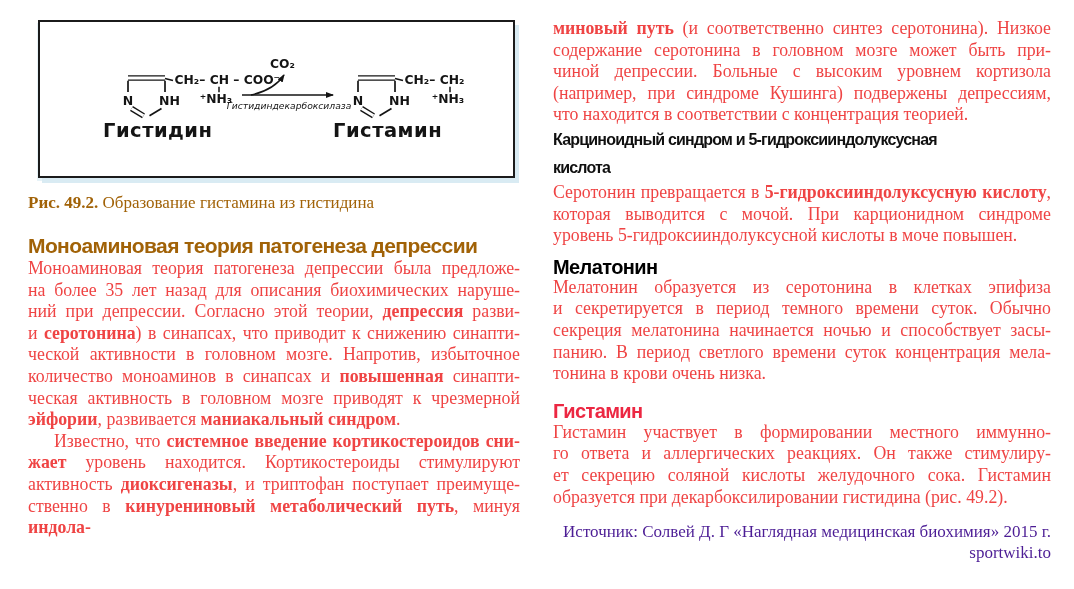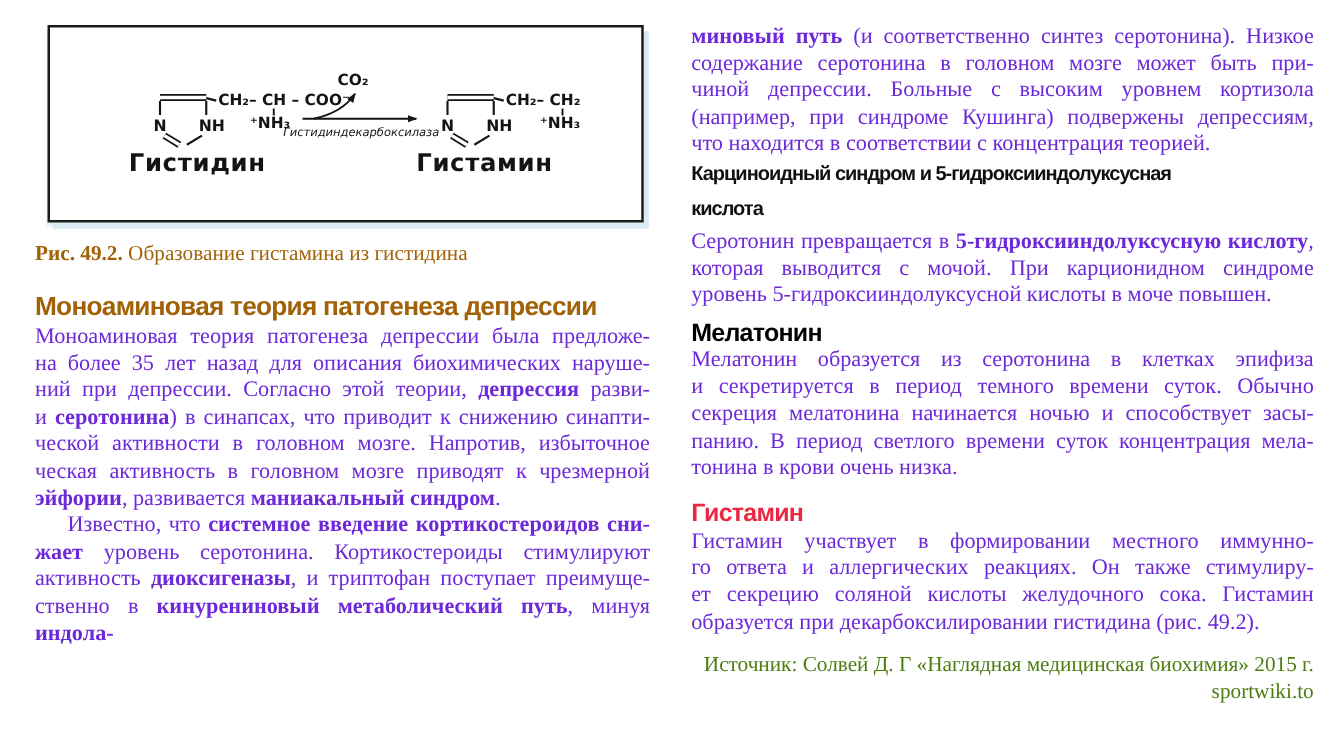--- a/index.html
+++ b/index.html
@@ -33,21 +33,21 @@
   
   .hd{
     font-family:"Liberation Sans","DejaVu Sans",sans-serif;font-weight:700;
     color:#a16207;letter-spacing:-0.6px;white-space:pre-line;
   }
   .hd-left{margin-top:22px;font-size:21px;line-height:22px;margin-bottom:1px;}
   .hd2{margin-top:0;font-size:16px;line-height:28px;letter-spacing:-0.8px;}
   .hd3{margin-top:10px;font-size:20px;line-height:20px;}
   .hd4{margin-top:16px;font-size:20px;line-height:21px;}
   
-  .para{font-size:17.8px;line-height:21.6px;color:#6d28d9;}
+  .para{font-size:17.8px;line-height:21.6px;color:#ef4444;}
   .para .ln{text-align:justify;text-align-last:justify;}
   .para .ln:last-child{text-align-last:left;}
   .para.cont .ln:last-child{text-align-last:justify;}
   .para.indent .ln:first-child{text-indent:26px;}
   .para b{font-weight:bold;}
   .p-first{margin-top:18px;}
   
   .watermark{margin-top:13px;text-align:right;font-size:17px;line-height:21px;}
 </style>
 </head>
@@ -114,26 +114,27 @@
     <div class="caption">
       <b>Рис. 49.2.</b><span> Образование гистамина из гистидина</span>
     </div>
     <div class="hd hd-left">Моноаминовая теория патогенеза депрессии</div>
     <div class="para">
         <div class="ln"><span>Моноаминовая теория патогенеза депрессии была предложе-</span></div>
         <div class="ln"><span>на более 35 лет назад для описания биохимических наруше-</span></div>
         <div class="ln"><span>ний при депрессии. Согласно этой теории, </span><b>депрессия</b><span> разви-</span></div>
         <div class="ln"><span>и </span><b>серотонина</b><span>) в синапсах, что приводит к снижению синапти-</span></div>
         <div class="ln"><span>ческой активности в головном мозге. Напротив, избыточное</span></div>
+        <div class="ln"><span>количество моноаминов в синапсах и </span><b>повышенная</b><span> синапти-</span></div>
         <div class="ln"><span>ческая активность в головном мозге приводят к чрезмерной</span></div>
         <div class="ln"><b>эйфории</b><span>, развивается </span><b>маниакальный синдром</b><span>.</span></div>
       </div>
     <div class="para indent cont">
         <div class="ln"><span>Известно, что </span><b>системное введение кортикостероидов сни-</b></div>
-        <div class="ln"><b>жает</b><span> уровень серотонина. Кортикостероиды стимулируют</span></div>
+        <div class="ln"><b>жает</b><span> уровень находится. Кортикостероиды стимулируют</span></div>
         <div class="ln"><span>активность </span><b>диоксигеназы</b><span>, и триптофан поступает преимуще-</span></div>
         <div class="ln"><span>ственно в </span><b>кинурениновый метаболический путь</b><span>, минуя </span><b>индола-</b></div>
       </div>
   </div>
 
   <div class="col col-right">
     <div class="para p-first">
         <div class="ln"><b>миновый путь</b><span> (и соответственно синтез серотонина). Низкое</span></div>
         <div class="ln"><span>содержание серотонина в головном мозге может быть при-</span></div>
         <div class="ln"><span>чиной депрессии. Больные с высоким уровнем кортизола</span></div>
@@ -159,19 +160,19 @@
       </div>
 
     <div class="hd hd4" style="color: rgb(236, 39, 66);">Гистамин</div>
     <div class="para">
         <div class="ln"><span>Гистамин участвует в формировании местного иммунно-</span></div>
         <div class="ln"><span>го ответа и аллергических реакциях. Он также стимулиру-</span></div>
         <div class="ln"><span>ет секрецию соляной кислоты желудочного сока. Гистамин</span></div>
         <div class="ln"><span>образуется при декарбоксилировании гистидина (рис. 49.2).</span></div>
       </div>
 
-    <div class="watermark" style="color: #4d7c0f;">
+    <div class="watermark" style="color: #4c1d95;">
       <div>Источник: Солвей Д. Г «Наглядная медицинская биохимия» 2015 г.</div>
       <div>sportwiki.to</div>
     </div>
   </div>
 
 </div>
 
 </body></html>

